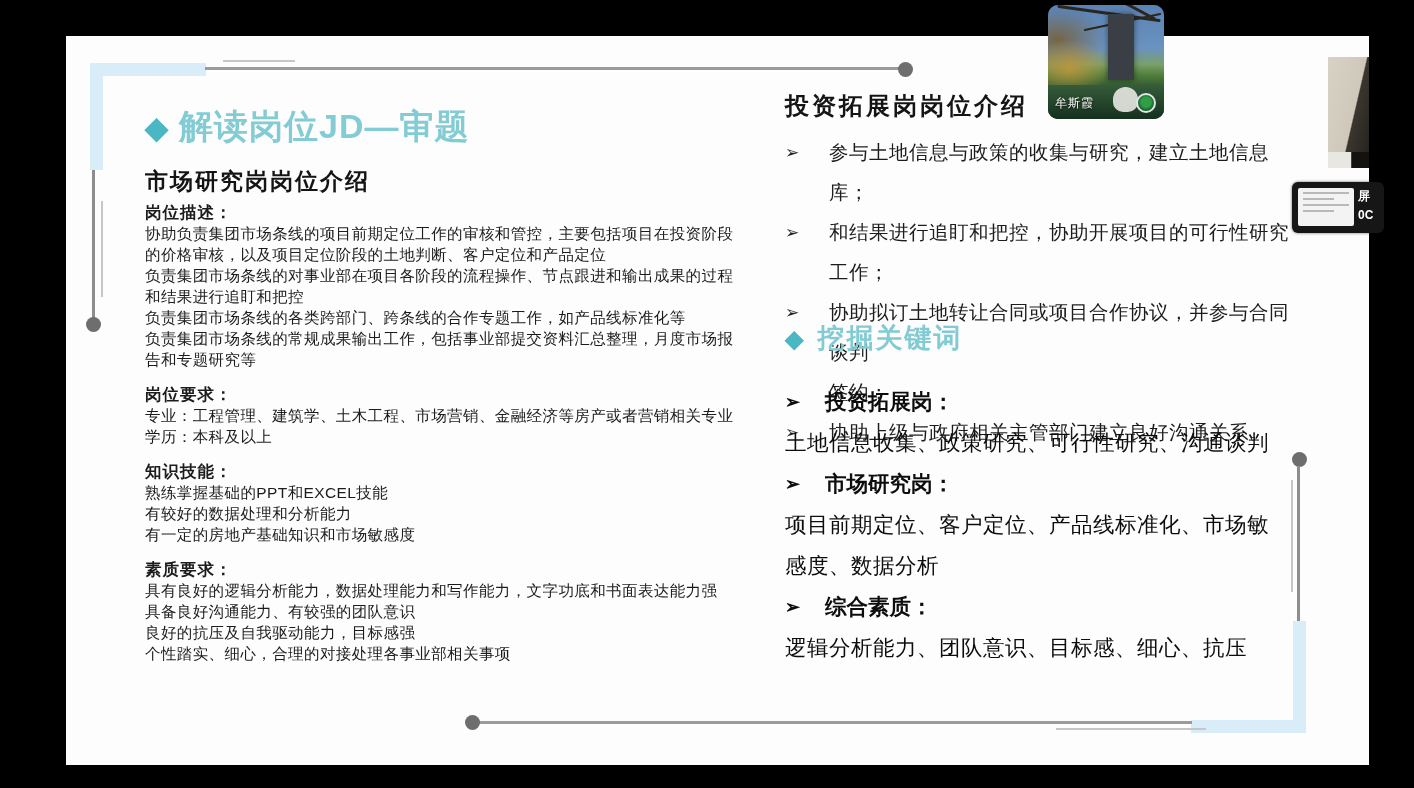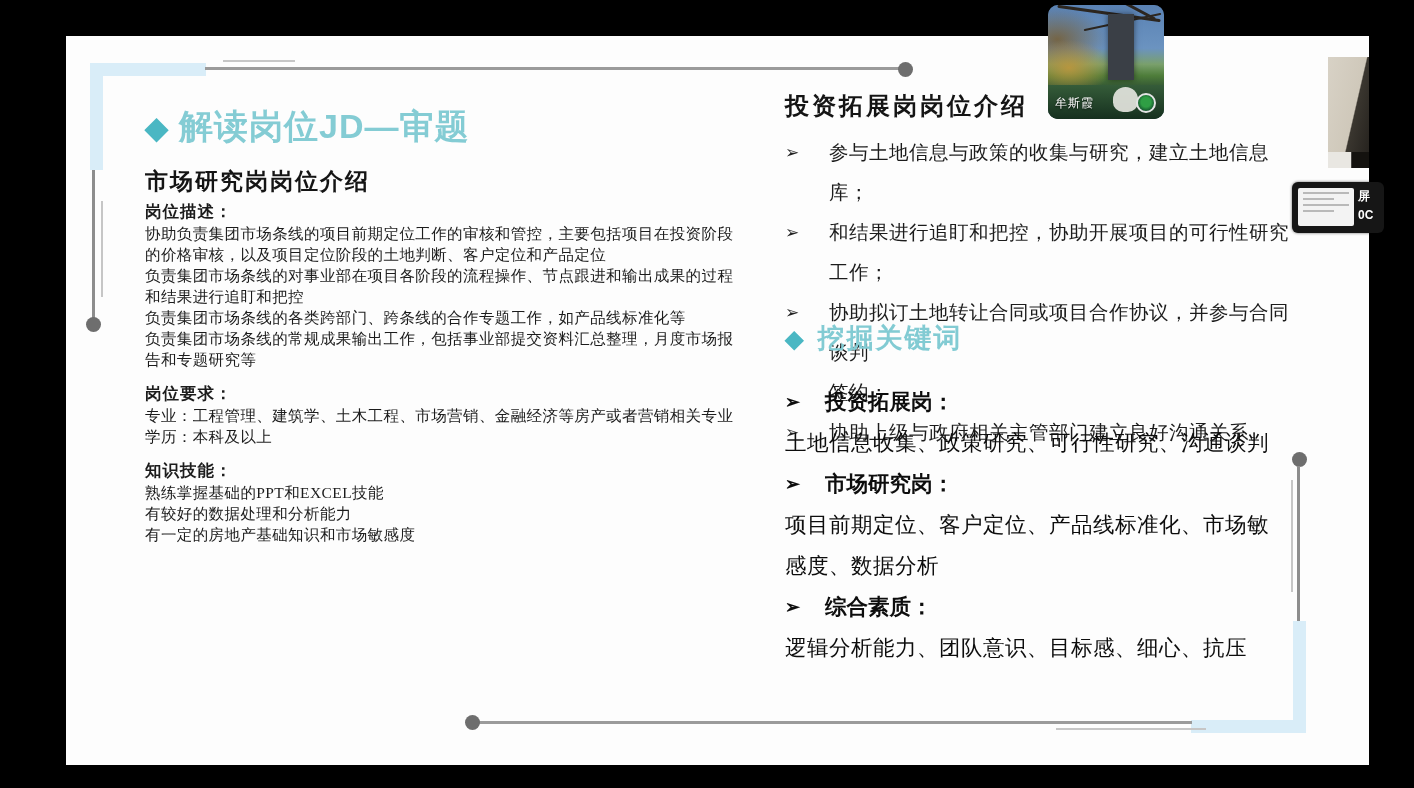--- a/index.html
+++ b/index.html
@@ -36,21 +36,21 @@
   .bottomline-thin { left:1056px; top:728px; width:150px; height:2px; }
 
   
   .title { position:absolute; left:145px; top:104px; font-size:34px; font-weight:bold;
            letter-spacing:1px; color:#84ccd4; white-space:nowrap; }
   .title .diamond { color:#4ab7c3; margin-right:10px; font-size:30px; }
   .left-heading { position:absolute; left:145px; top:166px; font-size:23px; font-weight:700;
                   letter-spacing:2px; color:#141414;
                   font-family:Liberation Mono, monospace; }
   .left-sections { position:absolute; left:145px; top:201px; width:625px;
-                   font-family:Liberation Serif, serif; color:#1c1c1c; }
+                   font-family:Liberation Sans, sans-serif; color:#1c1c1c; }
   .section { margin-bottom:13px; }
   .section-title { font-size:16.5px; font-weight:bold; line-height:22px; letter-spacing:1px; }
   .section-body { font-size:15.5px; line-height:21px; white-space:pre-line; letter-spacing:.4px; }
 
   
   .right-heading { position:absolute; left:785px; top:90px; font-size:24px; font-weight:600;
                    letter-spacing:3px; color:#141414;
                    font-family:"Liberation Serif","DejaVu Serif",serif; }
   .intro-bullets { position:absolute; left:785px; top:133px; width:505px;
                    font-family:"Liberation Serif","DejaVu Serif",serif; color:#1c1c1c; }
@@ -155,20 +155,27 @@
       <div class="section-title">岗位要求：</div>
       <div class="section-body">专业：工程管理、建筑学、土木工程、市场营销、金融经济等房产或者营销相关专业
 学历：本科及以上</div>
     </div>
     <div class="section">
       <div class="section-title">知识技能：</div>
       <div class="section-body">熟练掌握基础的PPT和EXCEL技能
 有较好的数据处理和分析能力
 有一定的房地产基础知识和市场敏感度</div>
     </div>
+    <div class="section">
+      <div class="section-title">素质要求：</div>
+      <div class="section-body">具有良好的逻辑分析能力，数据处理能力和写作能力，文字功底和书面表达能力强
+具备良好沟通能力、有较强的团队意识
+良好的抗压及自我驱动能力，目标感强
+个性踏实、细心，合理的对接处理各事业部相关事项</div>
+    </div>
   </div>
 
   <div class="right-heading">投资拓展岗岗位介绍</div>
 
   <div class="intro-bullets">
     <div class="intro-row">
       <span class="marker">➢</span>
       <span class="btext">参与土地信息与政策的收集与研究，建立土地信息库；</span>
     </div>
     <div class="intro-row">

